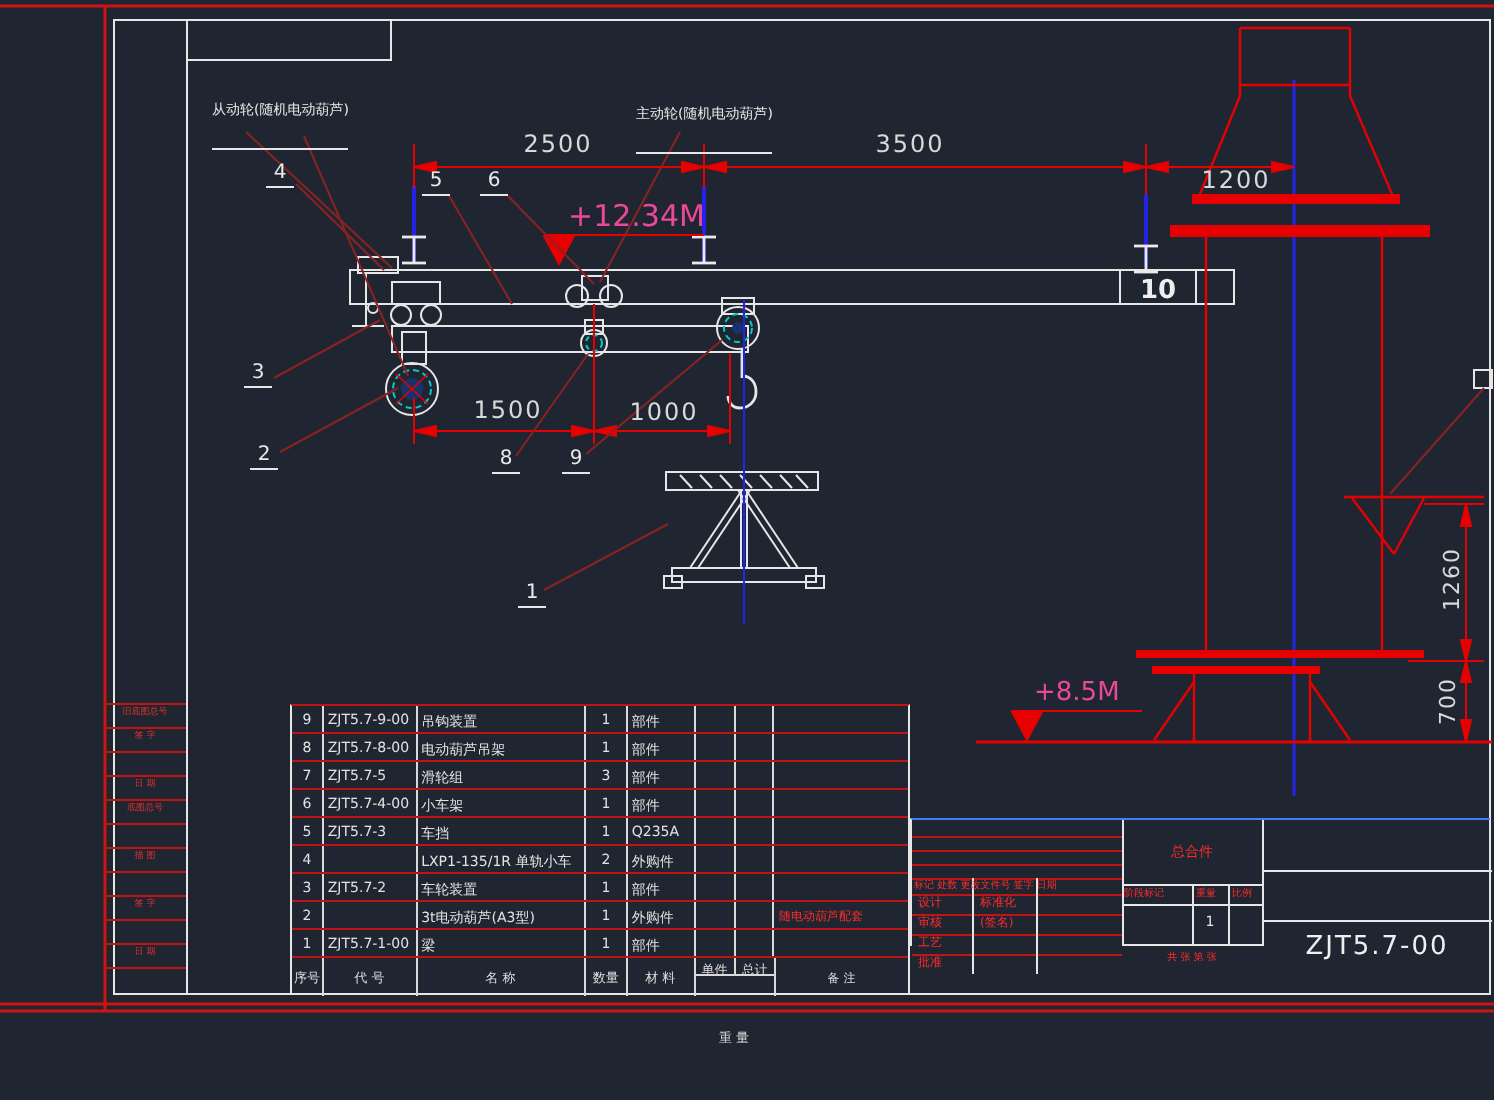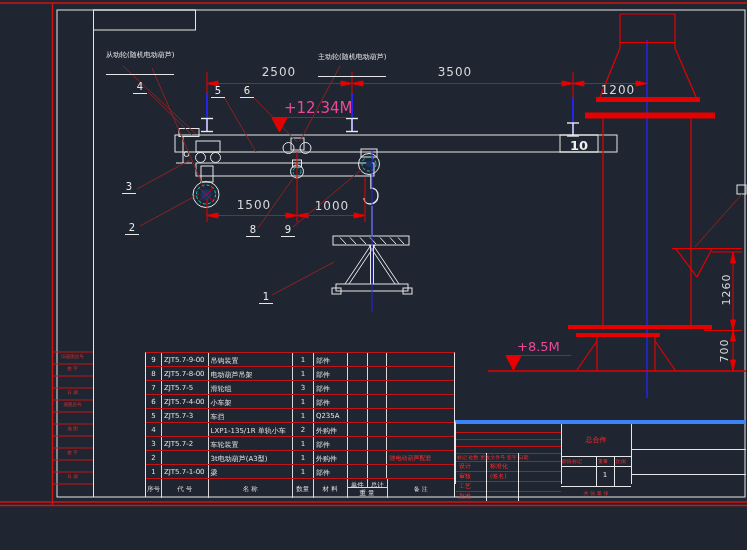--- a/index.html
+++ b/index.html
@@ -25,28 +25,28 @@
   .c:first-child{border-left:none;}
   .c-no{width:15px;text-align:center;padding-left:0;padding-right:0;}
   .c-code{width:47px;}
   .c-name{width:85px;}
   .c-qty{width:21px;text-align:center;}
   .c-mat{width:34px;}
   .c-w1,.c-w2{width:20px;}
   .c-rk{width:68px;font-size:6px;}
   #bomhead{height:19px;font-size:6.5px;color:#dddddd;border-bottom:none;}
   #bomhead .c{padding-top:6px;text-align:center;}
-  .wgroup{width:40px;border-left:1px solid #d9d9d9;display:flex;flex-direction:column;padding:0;}
+  .wgroup{width:40px;border-left:1px solid #d9d9d9;display:flex;flex-direction:column;padding:0;gap:26px;}
   .wtop{display:flex;height:9px;border-bottom:1px solid #d9d9d9;}
   .wtop span{width:20px;text-align:center;padding-top:2px;}
   .wtop span+span{border-left:1px solid #d9d9d9;}
   .wbot{height:9px;text-align:center;padding-top:1px;}
   
-  #tblock{position:absolute;left:455px;top:420px;width:290px;height:64px;
-          border-top:4px solid #3b82f6;border-left:1px solid #e6e6e6;font-size:6px;color:#ff2a2a;}
+  #tblock{position:absolute;left:455px;top:409px;width:290px;height:64px;
+          border-top:1px solid #3b82f6;border-left:1px solid #e6e6e6;font-size:6px;color:#ff2a2a;}
   .tb-v{position:absolute;top:0;bottom:0;width:1px;background:#e6e6e6;}
   .tb-hw{position:absolute;height:1px;background:#e6e6e6;}
   .tb-hr{position:absolute;height:1px;background:#c21414;}
   .tb-label{position:absolute;white-space:nowrap;line-height:1;}
   .prod{position:absolute;left:175px;top:25px;width:115px;height:25px;color:#e9e9e9;
         font-size:9px;display:flex;align-items:center;justify-content:center;white-space:nowrap;}
   .dwgno{position:absolute;left:175px;top:50px;width:115px;height:27px;color:#f0f0f0;
          font-size:13px;display:flex;align-items:center;justify-content:center;letter-spacing:1px;}
   
   .strip-label{position:absolute;left:53px;width:39px;text-align:center;font-size:4.5px;
@@ -416,15 +416,16 @@
     <div class="tb-v" style="left:158px;top:32px;height:30px;bottom:auto;"></div>
     <div class="tb-label" style="left:105px;top:13px;width:70px;text-align:center;font-size:7px;">总合件</div>
     <div class="tb-label" style="left:106px;top:34.5px;font-size:5px;">阶段标记</div>
     <div class="tb-label" style="left:142px;top:34.5px;font-size:5px;">重量</div>
     <div class="tb-label" style="left:160px;top:34.5px;font-size:5px;">比例</div>
     <div class="tb-label" style="left:140px;top:48px;width:18px;text-align:center;color:#e6e6e6;font-size:7px;">1</div>
     <div class="tb-label" style="left:105px;top:67px;width:70px;text-align:center;font-size:5px;">共 张  第 张</div>
 
     <div class="tb-hw" style="left:175px;width:115px;top:25px;"></div>
     <div class="tb-hw" style="left:175px;width:115px;top:50px;"></div>
+    <div class="dwgno">ZJT5.7-00</div>
   </div>
 
 </div>
 
 </body></html>

